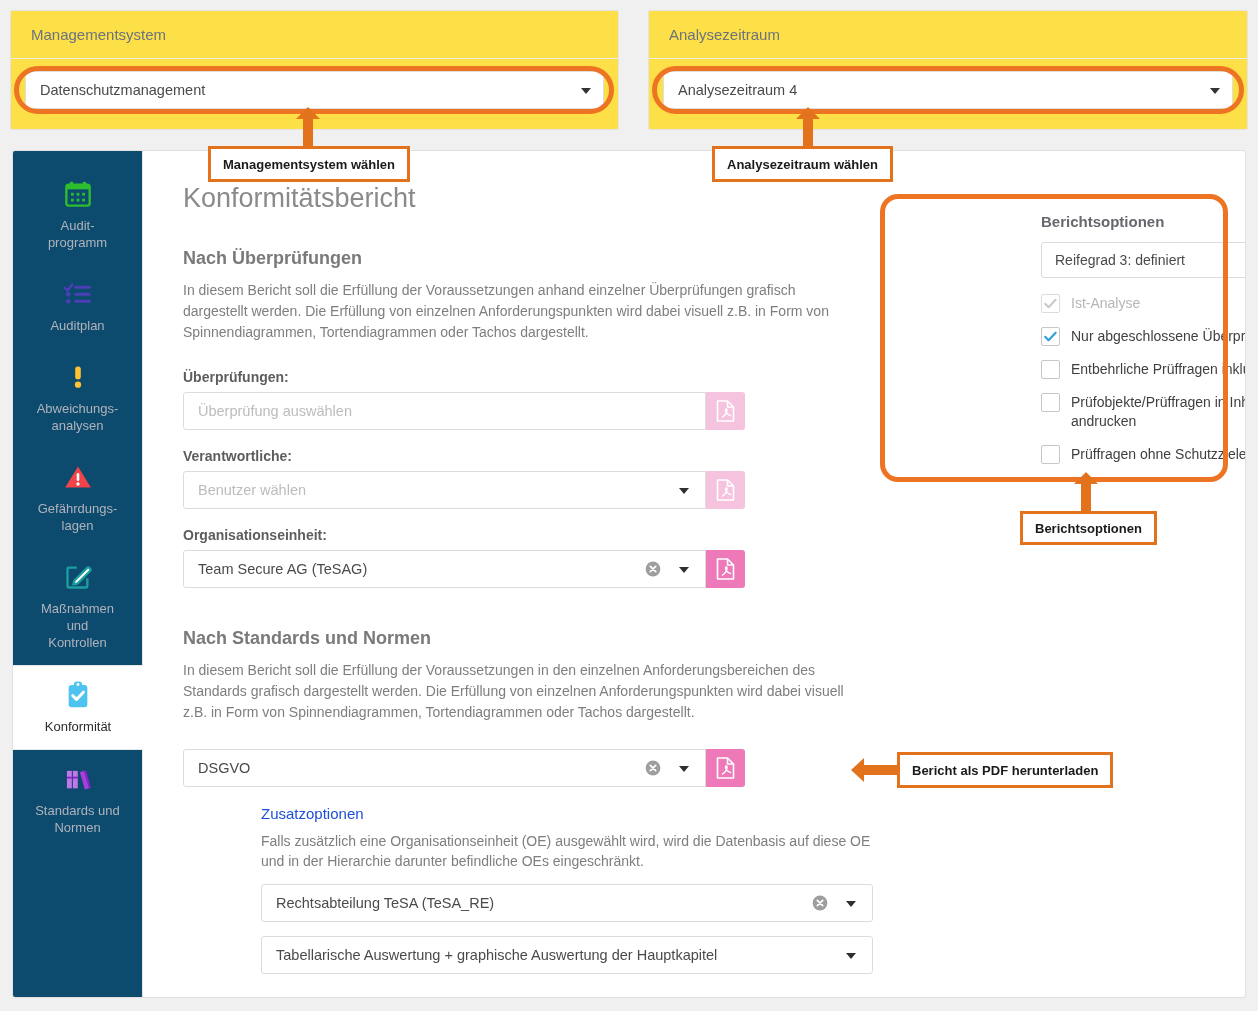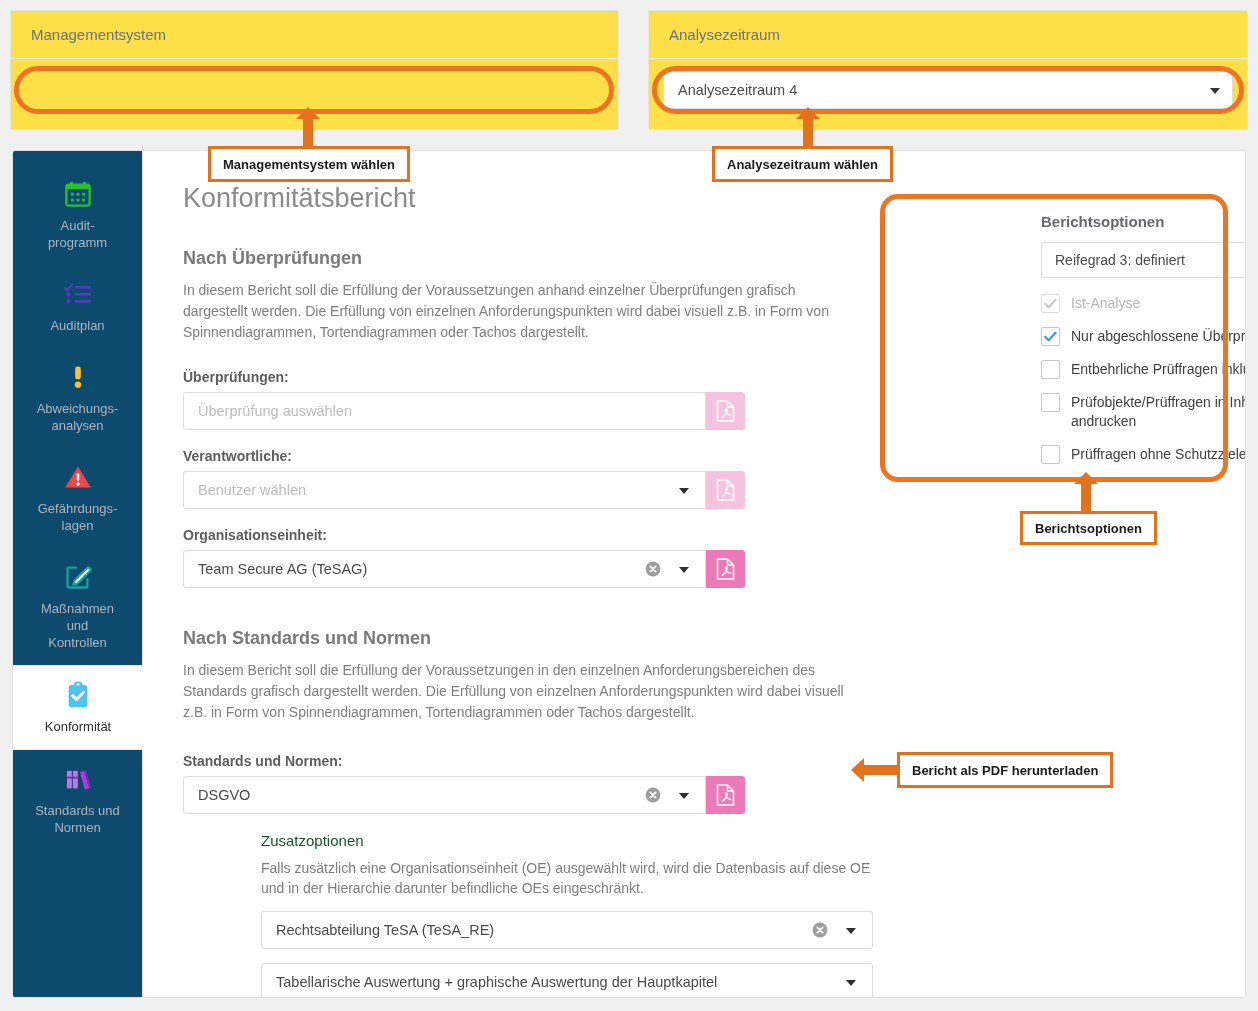--- a/index.html
+++ b/index.html
@@ -320,21 +320,21 @@
     line-height: 19px;
     color: #3f3f3f;
   }
   .check-row.disabled .check-label { color: #b6b6b6; }
 
   
   #zusatz { margin-left: 78px; width: 612px; }
   #zusatz-title {
     font-size: 15px;
     font-weight: 400;
-    color: #14532d;
+    color: #1d4ed8;
     margin-bottom: 9px;
   }
   #zusatz-desc {
     font-size: 14px;
     line-height: 20px;
     color: #7e7e7e;
     margin-bottom: 13px;
   }
   .zusatz-select {
     position: relative;
@@ -350,20 +350,26 @@
     margin-bottom: 14px;
   }
 </style>
 </head>
 <body>
 
 <div class="page">
 
   <div class="top-card" id="top-card-left">
     <div class="top-card-header">Managementsystem</div>
+    <div class="top-card-body">
+      <div class="select-box">
+        <span>Datenschutzmanagement</span>
+        <span class="caret"></span>
+      </div>
+    </div>
   </div>
 
   <div class="top-card" id="top-card-right">
     <div class="top-card-header">Analysezeitraum</div>
     <div class="top-card-body">
       <div class="select-box">
         <span>Analysezeitraum 4</span>
         <span class="caret"></span>
       </div>
     </div>
@@ -519,21 +525,20 @@
               <path d="M1 1 h10 l6 6 v14 h-16 z" fill="none" stroke="#ffffff" stroke-width="1.6" stroke-linejoin="round"></path>
               <path d="M11 1 v6 h6" fill="none" stroke="#ffffff" stroke-width="1.6" stroke-linejoin="round"></path>
               <path d="M6 17 c3 -2 4.5 -5 4.5 -7 c0 -1.4 -1.6 -1.4 -1.4 0.3 c0.3 2.6 3 5.1 4.9 5.1" fill="none" stroke="#ffffff" stroke-width="1.5" stroke-linecap="round"></path>
             </svg>
           </div>
         </div>
 
         <div class="section-heading" style="margin-top:40px">Nach Standards und Normen</div>
         <div class="section-desc">In diesem Bericht soll die Erfüllung der Voraussetzungen in den einzelnen Anforderungsbereichen des Standards grafisch dargestellt werden. Die Erfüllung von einzelnen Anforderungspunkten wird dabei visuell z.B. in Form von Spinnendiagrammen, Tortendiagrammen oder Tachos dargestellt.</div>
 
-        <div class="field-label" style="margin-top:30px">Standards und Normen:</div>
         <div class="field-row">
           <div class="field-input">
             <span>DSGVO</span>
             <span class="clear-icon">
               <svg width="16" height="16" viewBox="0 0 16 16">
                 <circle cx="8" cy="8" r="7.4" fill="#9e9e9e"></circle>
                 <path d="M5.3 5.3 L10.7 10.7 M10.7 5.3 L5.3 10.7" stroke="#ffffff" stroke-width="1.7" stroke-linecap="round"></path>
               </svg>
             </span>
             <span class="field-caret"></span>

